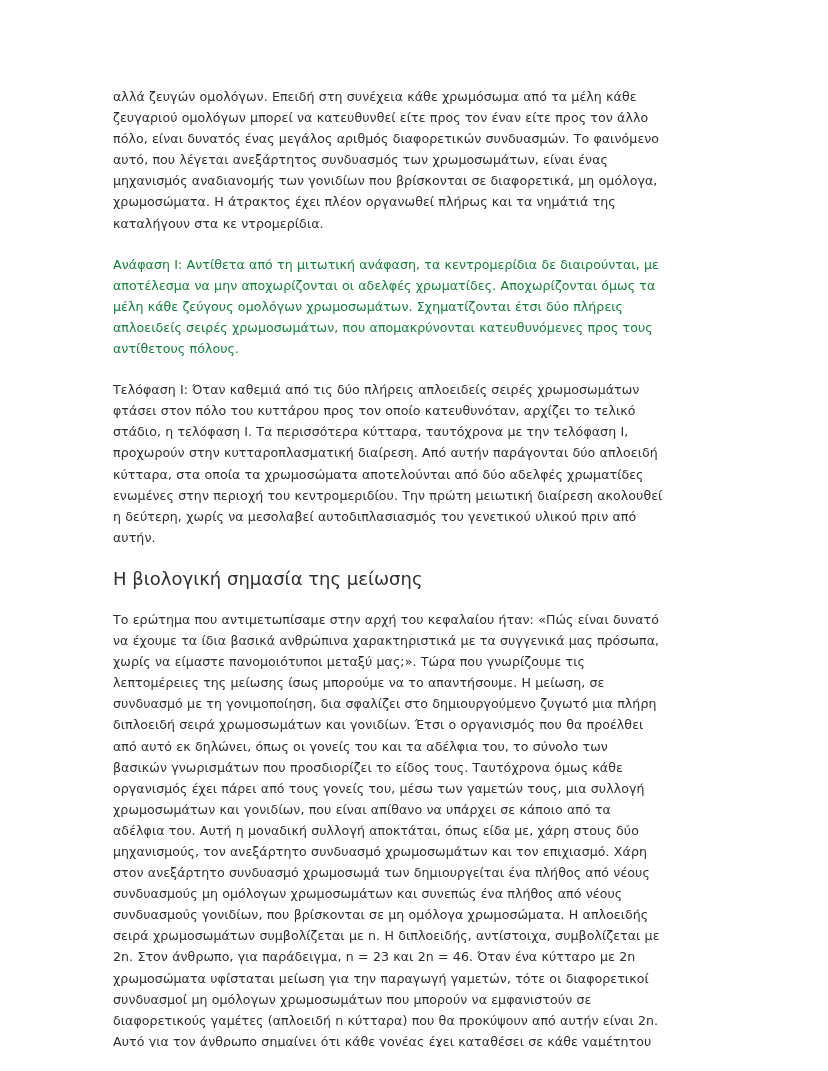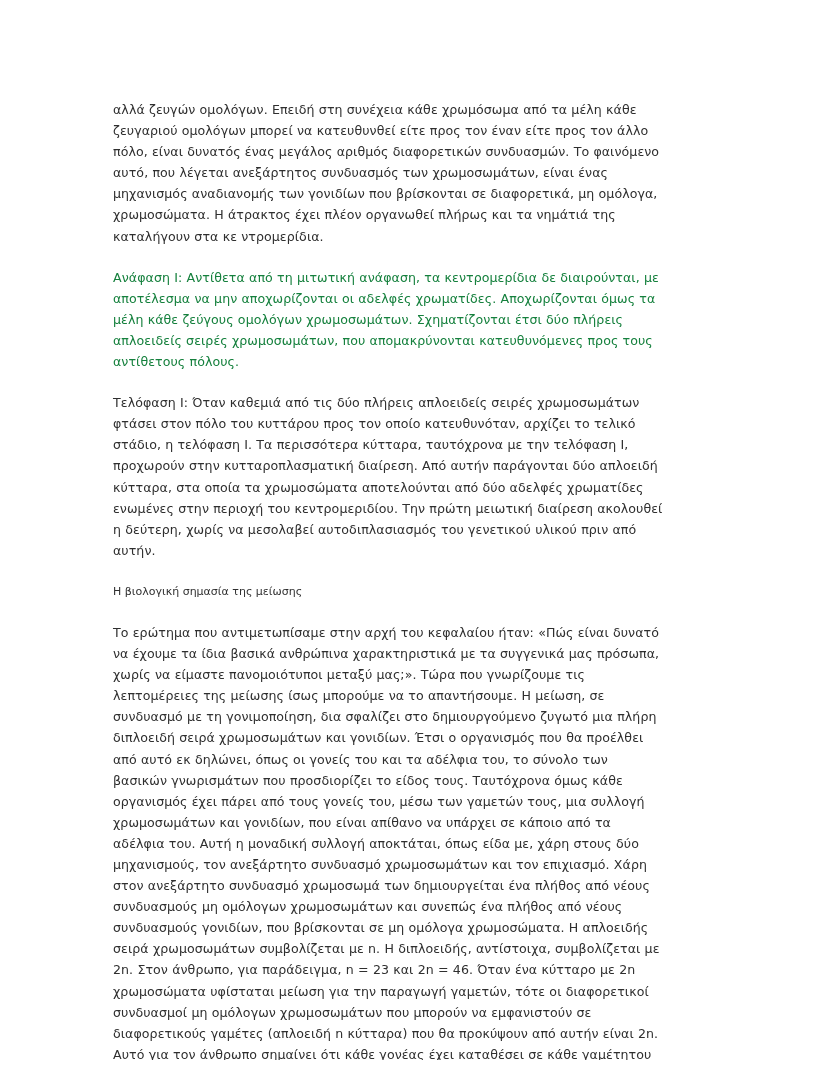--- a/index.html
+++ b/index.html
@@ -14,21 +14,20 @@
     font-family: "DejaVu Sans", "Liberation Sans", sans-serif;
     -webkit-font-smoothing: antialiased;
   }
   .page {
     position: relative;
     width: 828px;
     height: 1047px;
     background: #ffffff;
     box-sizing: border-box;
     overflow: hidden;
-    margin-top: 13px;
   }
   .doc-body {
     position: absolute;
     left: 113px;
     top: 86px;
     width: 553px;
   }
   .para {
     margin: 0 0 20px 0;
     font-size: 12.6px;
@@ -37,21 +36,21 @@
     text-align: left;
     letter-spacing: 0.005em;
     word-spacing: 0.012em;
     font-weight: 400;
   }
   .para:last-child {
     margin-bottom: 0;
   }
   .heading-line {
     margin: 0 0 20px 0;
-    font-size: 11px;
+    font-size: 18px;
     line-height: 21.1px;
     color: #2f2f2f;
     font-weight: 400;
   }
 </style>
 </head>
 <body>
 
 <div class="page" style="background: rgb(255, 255, 255);">
   <div class="doc-body">

